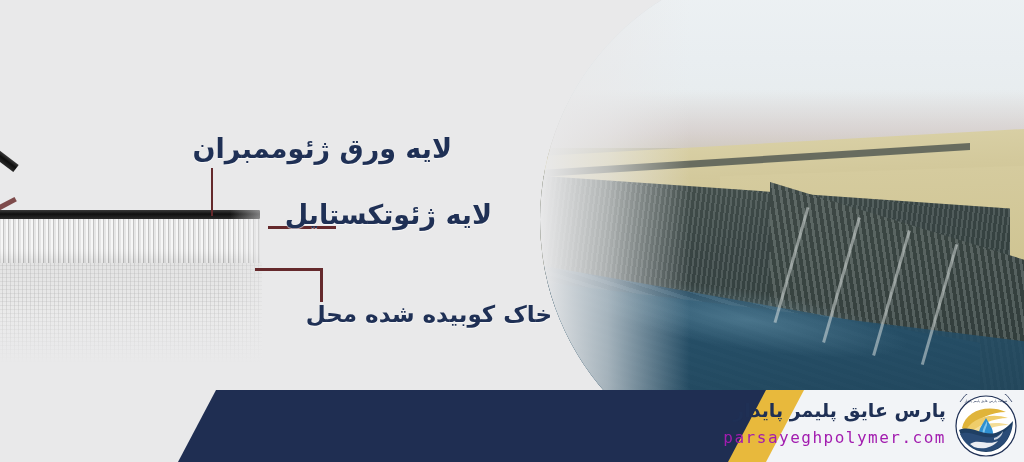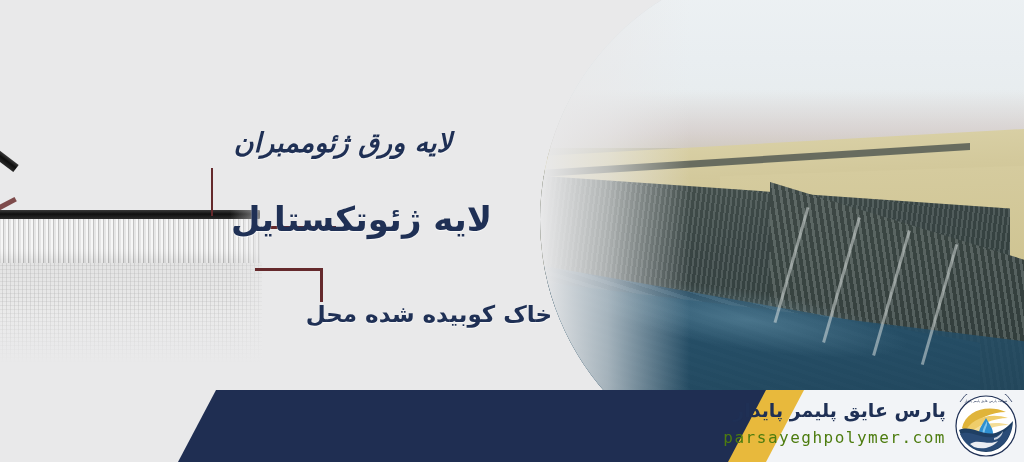--- a/index.html
+++ b/index.html
@@ -166,22 +166,22 @@
   
   .label{
     position:absolute;
     color:#1f3055;
     direction:rtl;
     text-align:right;
     font-weight:bold;
     white-space:nowrap;
     text-shadow:0 1px 1px rgba(255,255,255,.7);
   }
-  .label-1{left:200px;top:127px;width:252px;font-size:27px;font-style:italic;}
-  .label-2{left:300px;top:199px;width:192px;font-size:34px;}
+  .label-1{left:200px;top:133px;width:252px;font-size:27px;}
+  .label-2{left:300px;top:199px;width:192px;font-size:27px;}
   .label-3{left:300px;top:301px;width:252px;font-size:23px;}
 
   
   .bottombar{
     position:absolute;left:0;bottom:0;width:1024px;height:72px;
   }
   .bar-navy{
     position:absolute;left:0;top:0;width:790px;height:72px;
     background:#1f2e52;
     clip-path:polygon(216px 0, 790px 0, 790px 72px, 178px 72px);
@@ -201,21 +201,21 @@
   .logo-block{
     position:absolute;left:790px;top:0;width:234px;height:72px;
   }
   .logo-name{
     position:absolute;right:78px;top:9px;
     color:#1f3055;font-size:19px;font-weight:bold;
     direction:rtl;white-space:nowrap;letter-spacing:.5px;
   }
   .logo-url{
     position:absolute;right:78px;top:38px;
-    color:#4d7c0f;font-size:16px;
+    color:#a21caf;font-size:16px;
     letter-spacing:1.5px;white-space:nowrap;
     font-family:"DejaVu Sans Mono","Liberation Mono",monospace;
   }
   .emblem{
     position:absolute;right:6px;top:4px;
     width:64px;height:64px;
   }
 </style>
 </head>
 <body>

